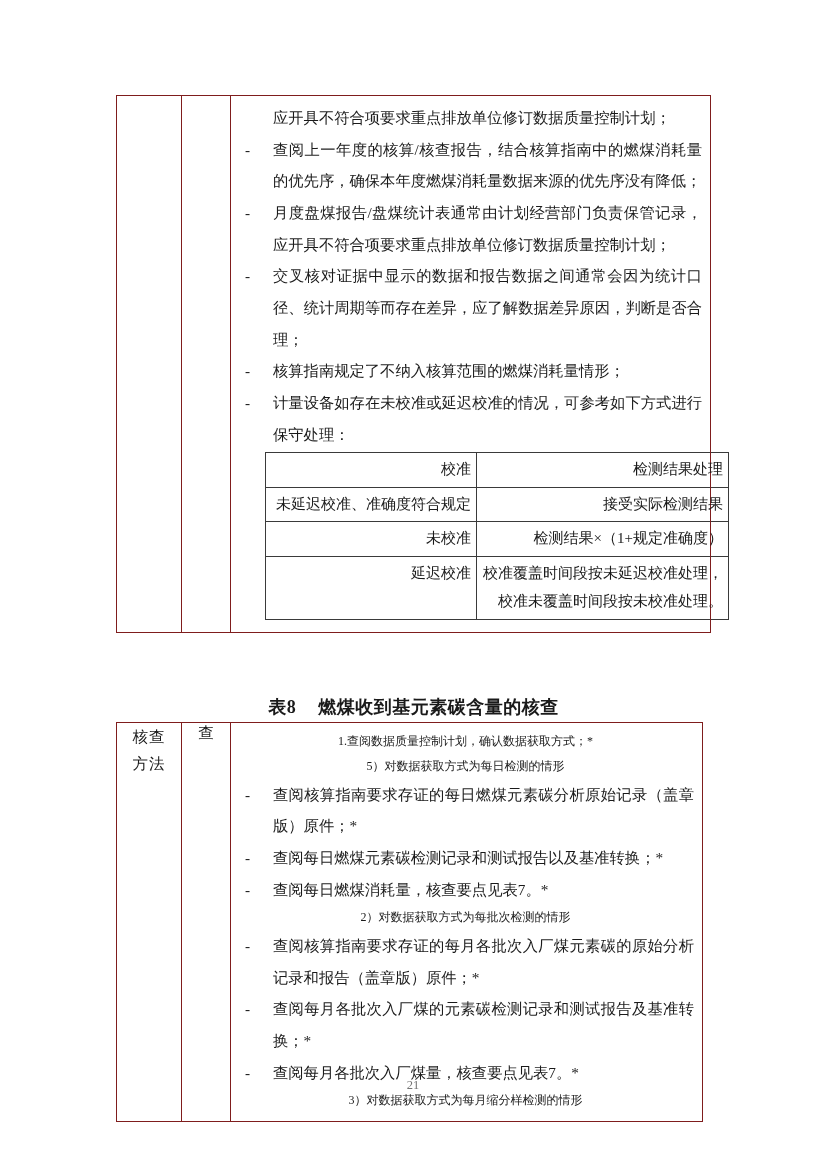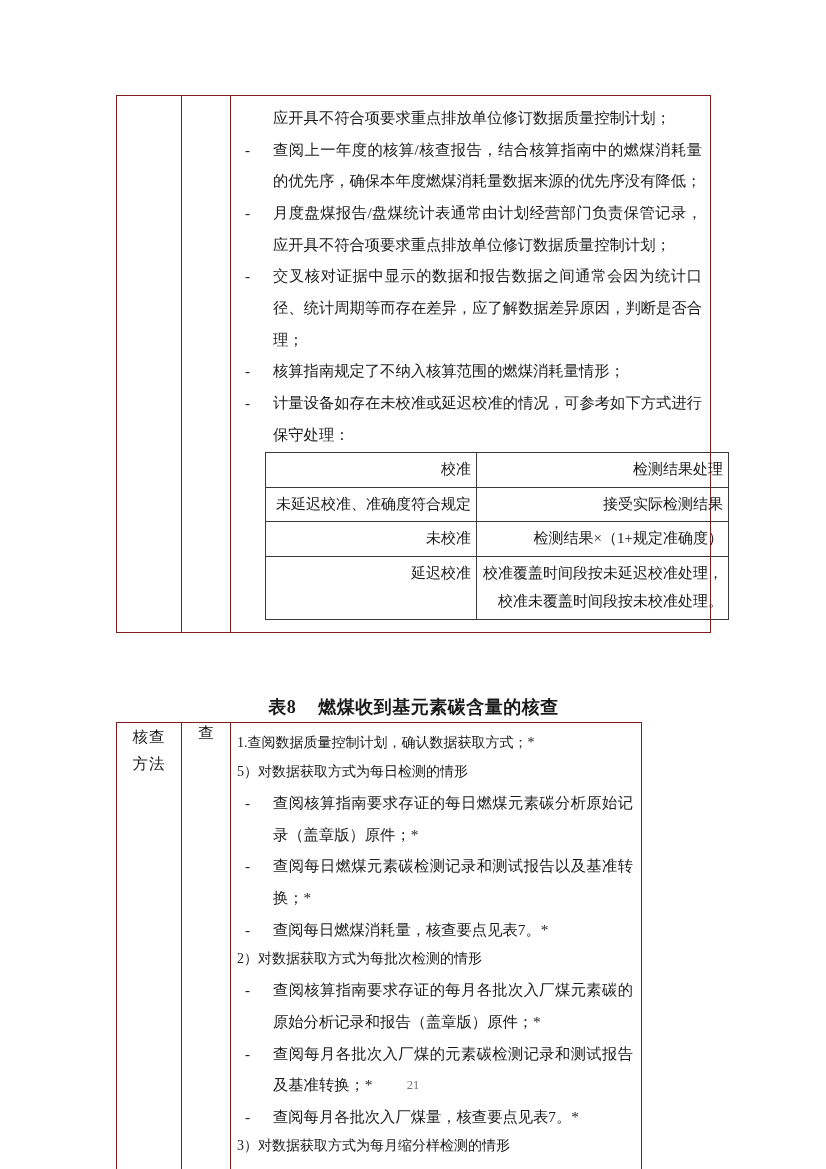--- a/index.html
+++ b/index.html
@@ -38,21 +38,21 @@
   }
 
   #table-continued {
     left: 116px;
     top: 95px;
     width: 595px;
   }
   #table-8 {
     left: 116px;
     top: 722px;
-    width: 526px;
+    width: 587px;
   }
 
   .col-label   { width: 64px; }
   .col-sublabel{ width: 48px; }
 
   .cell-pad {
     padding: 6px 8px 8px 6px;
   }
 
   
@@ -95,22 +95,23 @@
 
   .plain-line {
     padding-left: 36px;
     font-size: 15.3px;
     line-height: 2.07;
     text-align: justify;
     text-justify: inter-ideograph;
   }
 
   .numbered {
-    font-size: 14px;
+    font-size: 12px;
     line-height: 2.07;
+    text-align: center;
   }
 
   
   .inner-wrap {
     padding: 2px 10px 4px 28px;
   }
   table.inner-table {
     border-collapse: collapse;
     table-layout: fixed;
     width: 443px;

